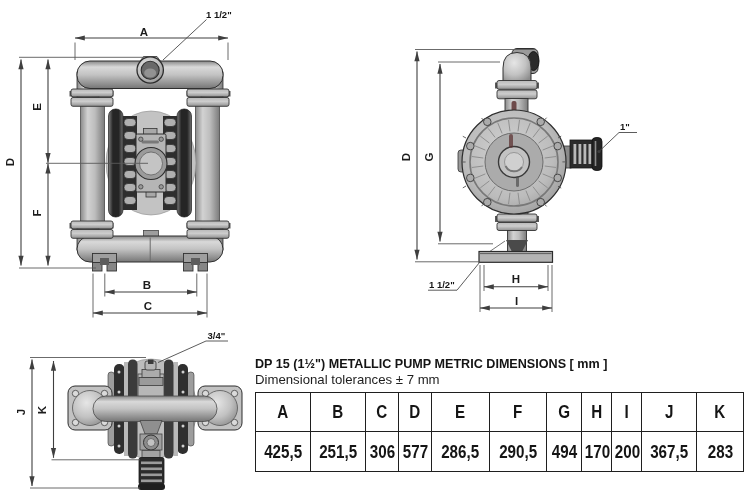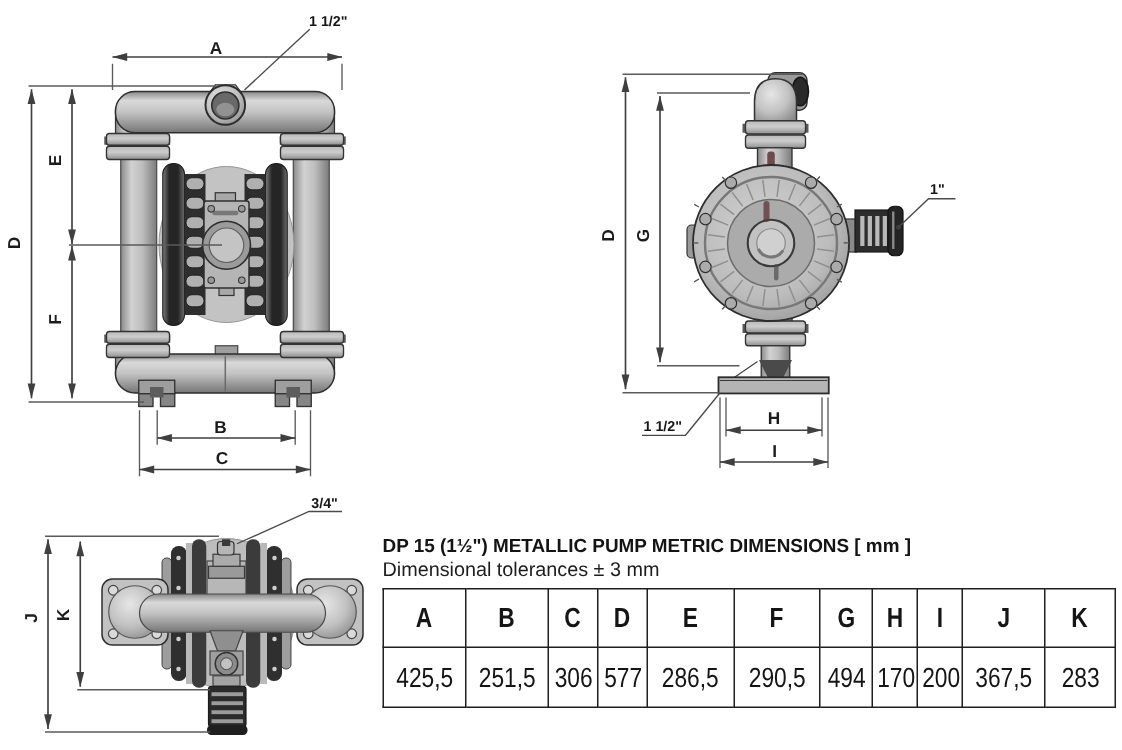--- a/index.html
+++ b/index.html
@@ -12,21 +12,21 @@
   .extline{stroke:#5a5a5a;stroke-width:0.9;fill:none;}
   .leader{stroke:#4a4a4a;stroke-width:0.9;fill:none;}
   .edgethin{stroke:#3a3a3a;stroke-width:0.7;}
   #dimtable{position:absolute;left:255px;top:356px;width:489px;}
   #dimtable .t-title{font-size:12.6px;font-weight:bold;color:#141414;line-height:16px;}
   #dimtable .t-sub{font-size:13.2px;color:#1d1d1d;margin-top:0px;line-height:15px;}
   #dimtable table{border-collapse:collapse;margin-top:4.5px;table-layout:fixed;width:488px;}
   #dimtable th,#dimtable td{border:1.6px solid #1f1f1f;text-align:center;vertical-align:middle;
       height:38.8px;padding:0;color:#151515;overflow:hidden;}
   #dimtable th{font-weight:bold;}
-  #dimtable td{font-weight:normal;}
+  #dimtable td{font-weight:bold;}
   .cond{display:inline-block;font-size:18.5px;transform:scaleX(0.82);transform-origin:center center;white-space:nowrap;}
 </style>
 </head>
 <body>
 
 <div id="canvas">
 
 <svg id="drawing" width="748" height="500" viewBox="0 0 748 500">
   <defs>
     <marker id="ar" markerWidth="12" markerHeight="8" refX="11.3" refY="4" orient="auto-start-reverse" markerUnits="userSpaceOnUse">
@@ -421,21 +421,21 @@
       <g>
         <text class="porttxt" x="207.5" y="338.5">3/4"</text>
         <polyline class="leader" points="228,341 206,341 158,362.5"></polyline>
       </g>
     </g>
   </g>
 </svg>
 
 <div id="dimtable">
   <div class="t-title">DP 15 (1½") METALLIC PUMP METRIC DIMENSIONS [ mm ]</div>
-  <div class="t-sub">Dimensional tolerances ± 3 mm</div>
+  <div class="t-sub">Dimensional tolerances ± 7 mm</div>
   <table>
     <colgroup>
       <col style="width:55px">
           <col style="width:55px">
           <col style="width:33px">
           <col style="width:33px">
       <col style="width:58px">
           <col style="width:57px">
           <col style="width:35px">
           <col style="width:30px">

